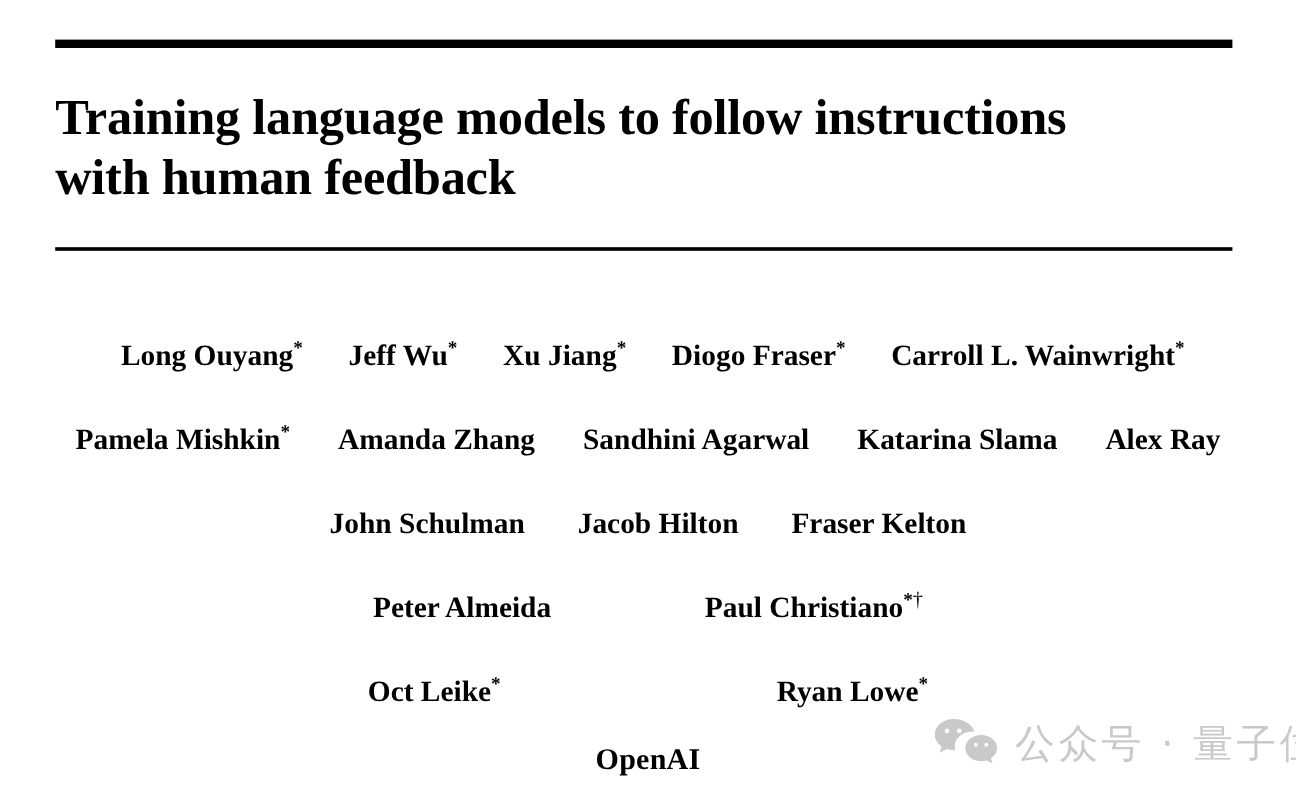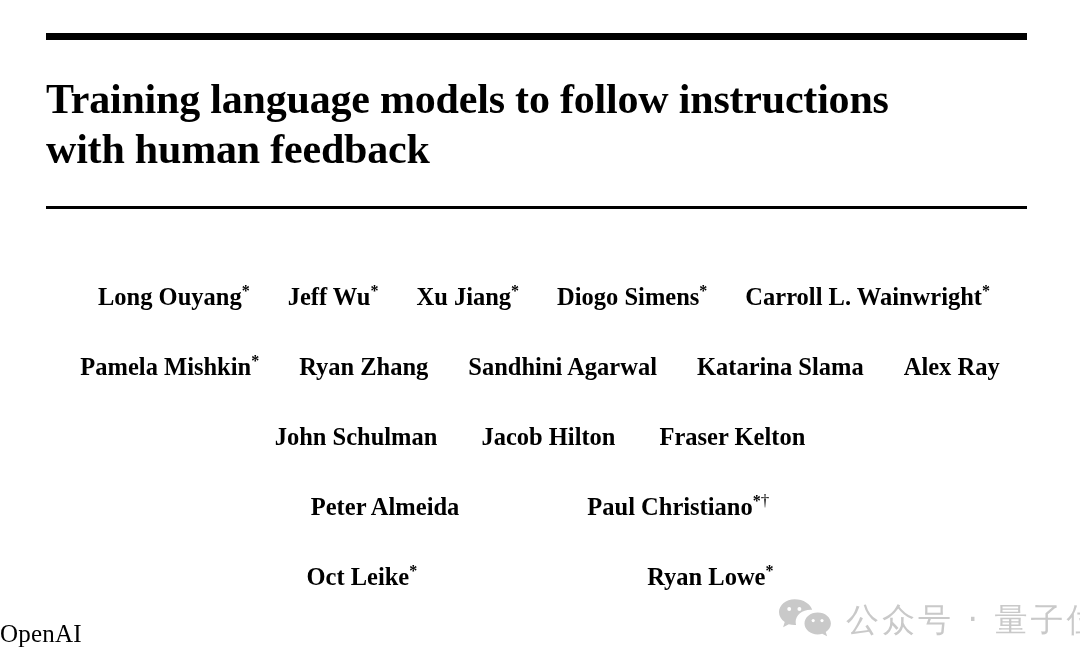--- a/index.html
+++ b/index.html
@@ -94,22 +94,23 @@
     line-height: 0;
     font-weight: normal;
   }
 
   
   .affiliation {
     position: absolute;
     left: 0;
     top: 620px;
     width: 1080px;
+    text-align: center;
     font-size: 25px;
-    font-weight: normal;
+    font-weight: bold;
     letter-spacing: 0.2px;
   }
 
   
   .watermark {
     position: absolute;
     left: 778px;
     top: 598px;
     display: flex;
     align-items: center;
@@ -145,27 +146,27 @@
   </div>
 
   <div class="rule-bottom"></div>
 
   <div class="authors">
 
     <div class="author-row row-1">
       <span class="name"><span>Long Ouyang</span><span class="mark">*</span></span>
       <span class="name"><span>Jeff Wu</span><span class="mark">*</span></span>
       <span class="name"><span>Xu Jiang</span><span class="mark">*</span></span>
-      <span class="name"><span>Diogo Simens</span><span class="mark">*</span></span>
+      <span class="name"><span>Diogo Fraser</span><span class="mark">*</span></span>
       <span class="name"><span>Carroll L. Wainwright</span><span class="mark">*</span></span>
     </div>
 
     <div class="author-row row-2">
       <span class="name"><span>Pamela Mishkin</span><span class="mark">*</span></span>
-      <span class="name"><span>Ryan Zhang</span></span>
+      <span class="name"><span>Amanda Zhang</span></span>
       <span class="name"><span>Sandhini Agarwal</span></span>
       <span class="name"><span>Katarina Slama</span></span>
       <span class="name"><span>Alex Ray</span></span>
     </div>
 
     <div class="author-row row-3">
       <span class="name"><span>John Schulman</span></span>
       <span class="name"><span>Jacob Hilton</span></span>
       <span class="name"><span>Fraser Kelton</span></span>
     </div>

